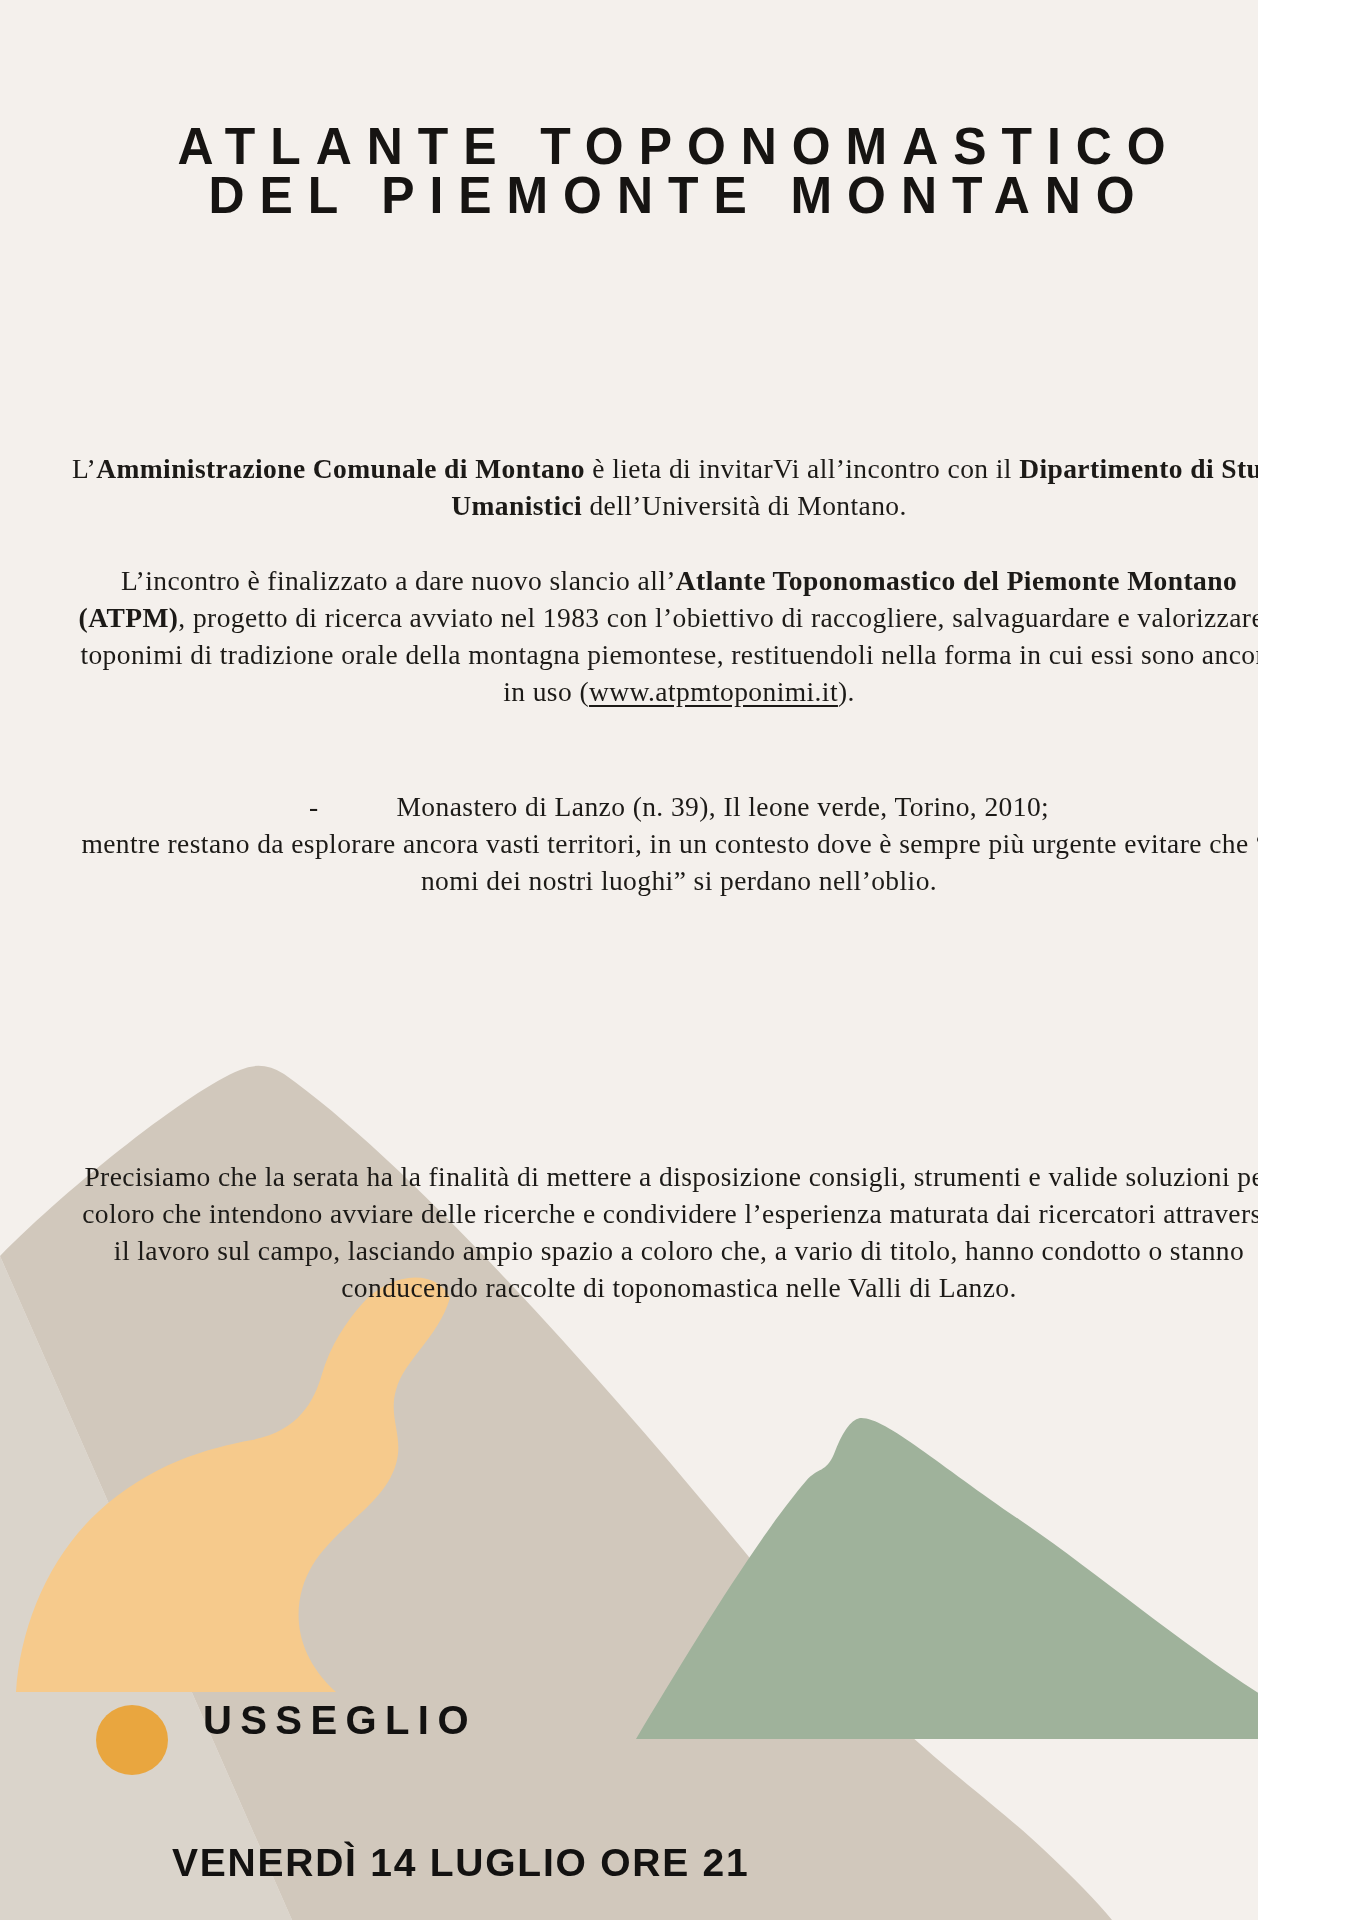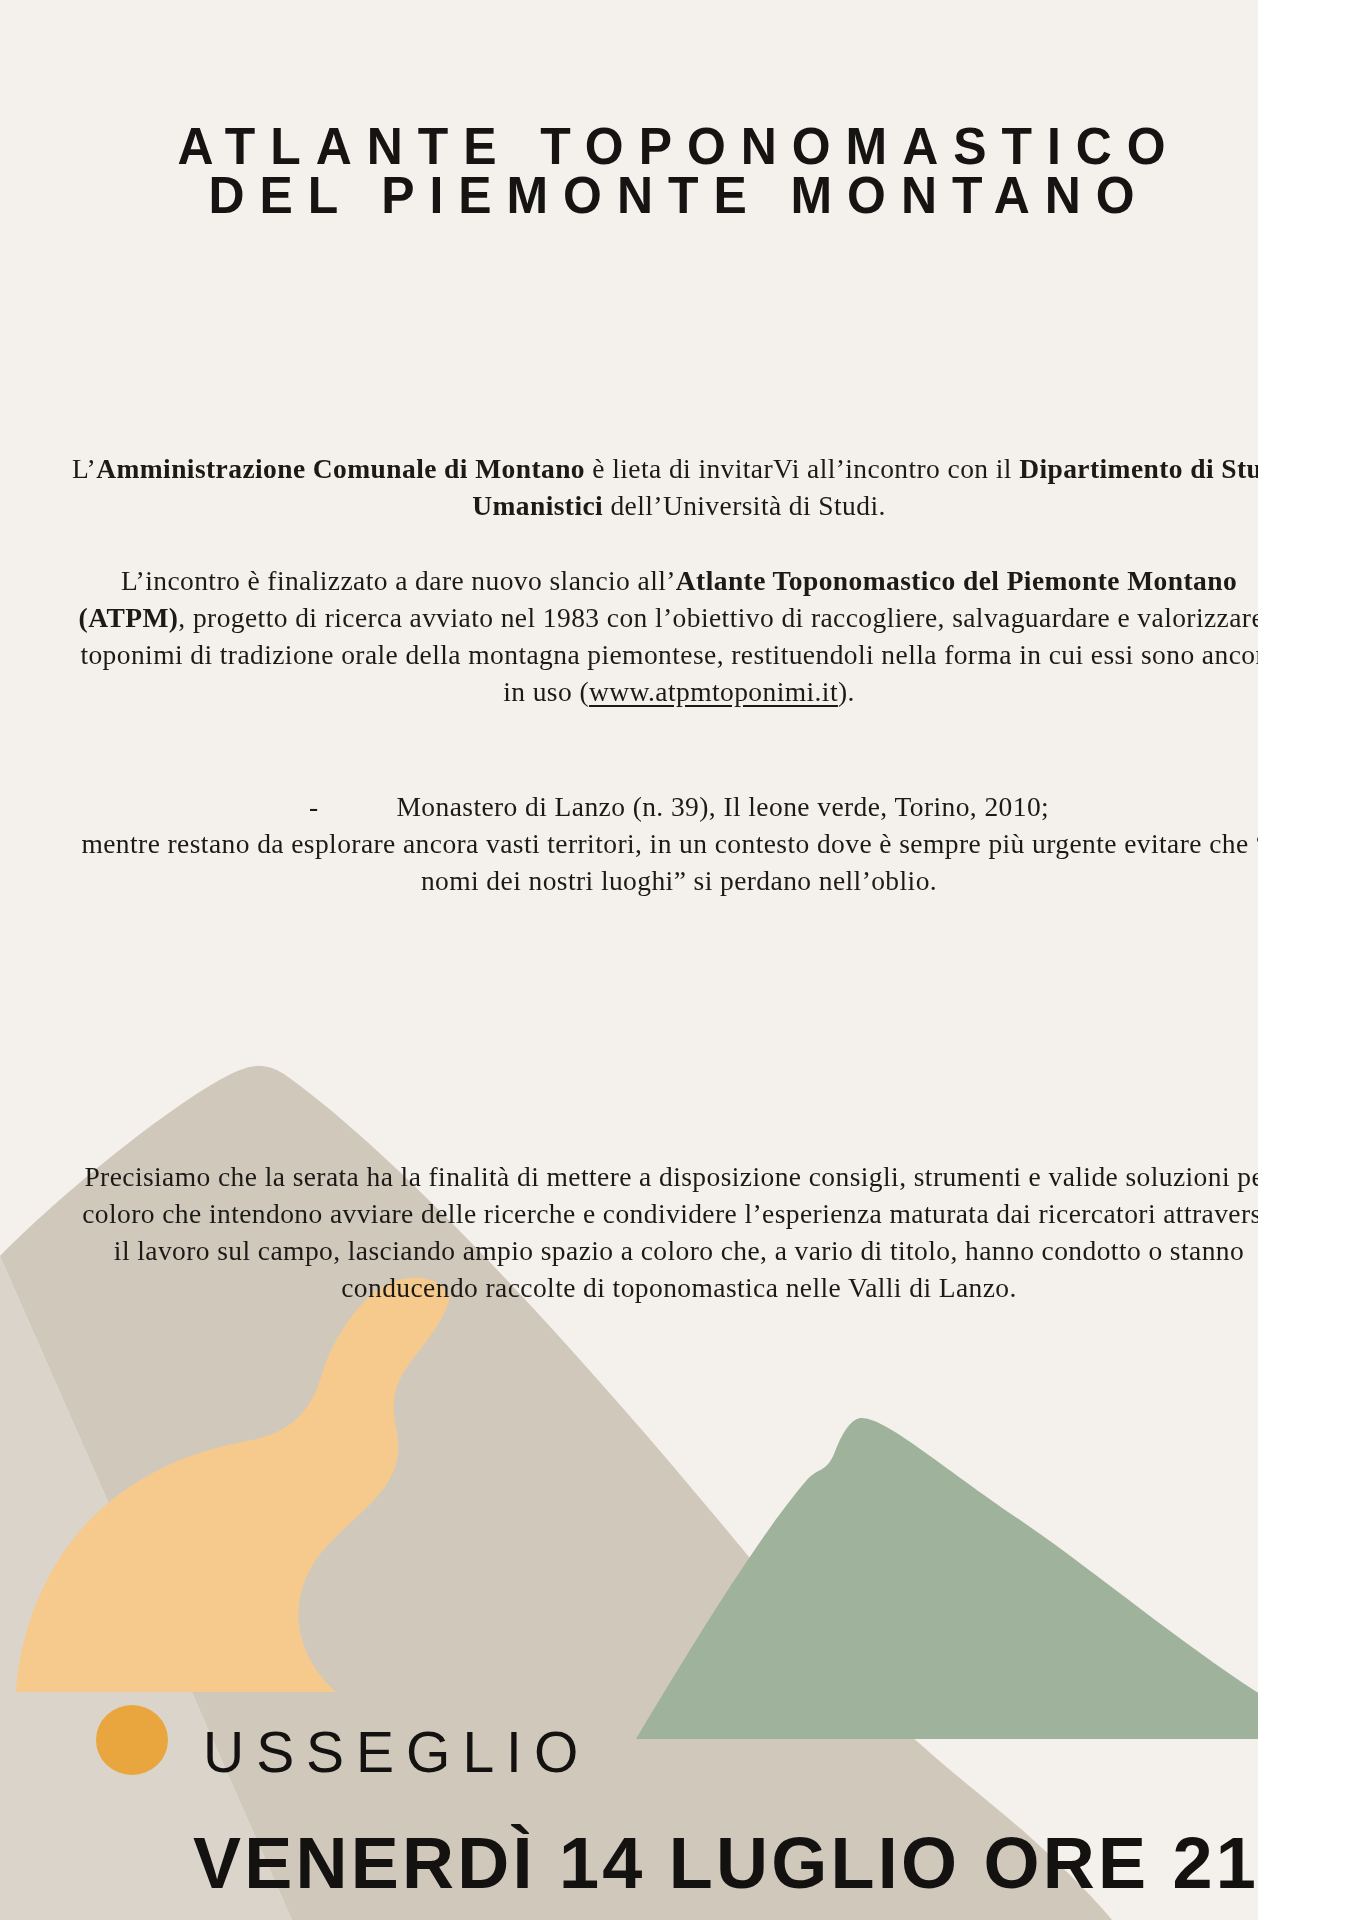--- a/index.html
+++ b/index.html
@@ -30,36 +30,34 @@
     text-align:center;
     font-size:27.5px;line-height:37px;
     letter-spacing:0.015em;
   }
   .body-block b{font-weight:700;}
   .pub-line .dash{display:inline-block;margin-right:78px;}
   .url{text-decoration:underline;text-underline-offset:4px;}
   .venue{
     left:203px;top:1700px;
     font-family:"Liberation Sans","DejaVu Sans",sans-serif;
-    font-weight:400;
-    font-size:57px;line-height:41px;
+    font-weight:700;
+    font-size:40px;line-height:41px;
     letter-spacing:0.21em;
     color:#131211;
     white-space:nowrap;
-    margin-top:32px;
   }
   .datetime{
     left:172px;top:1834px;
     font-family:"Liberation Sans","DejaVu Sans",sans-serif;
     font-weight:700;
-    font-size:72px;line-height:58px;
+    font-size:39px;line-height:58px;
     letter-spacing:0.045em;
     color:#131211;
     white-space:nowrap;
-    margin-left:21px;
   }
 </style>
 </head>
 <body>
 
 <div id="poster">
 
   <svg id="shapes" width="1358" height="1920" viewBox="0 0 1358 1920">
 
     <polygon points="0,1256 292,1920 0,1920" fill="#dad4cb"></polygon>
@@ -96,21 +94,21 @@
 
     <ellipse cx="132" cy="1740" rx="36" ry="35" fill="#e9a63f"></ellipse>
   </svg>
 
   <div class="txt title">
     <div>ATLANTE TOPONOMASTICO</div>
     <div>DEL PIEMONTE MONTANO</div>
   </div>
 
   <div class="txt body-block" style="top:450px">
-    <span>L’</span><b>Amministrazione Comunale di Montano</b><span> è lieta di invitarVi all’incontro con il </span><b>Dipartimento di Studi Umanistici</b><span> dell’Università di Studi.</span>
+    <span>L’</span><b>Amministrazione Comunale di Montano</b><span> è lieta di invitarVi all’incontro con il </span><b>Dipartimento di Studi Umanistici</b><span> dell’Università di Montano.</span>
   </div>
 
   <div class="txt body-block" style="top:562px">
     <span>L’incontro è finalizzato a dare nuovo slancio all’</span><b>Atlante Toponomastico del Piemonte Montano (ATPM)</b><span>, progetto di ricerca avviato nel 1983 con l’obiettivo di raccogliere, salvaguardare e valorizzare i toponimi di tradizione orale della montagna piemontese, restituendoli nella forma in cui essi sono ancora in uso (</span><span class="url">www.atpmtoponimi.it</span><span>).</span>
   </div>
 
   <div class="txt body-block" style="top:788px">
     <div class="pub-line"><span class="dash">-</span><span>Monastero di Lanzo (n. 39), Il leone verde, Torino, 2010;</span></div>
     <div>mentre restano da esplorare ancora vasti territori, in un contesto dove è sempre più urgente evitare che “i nomi dei nostri luoghi” si perdano nell’oblio.</div>
   </div>

